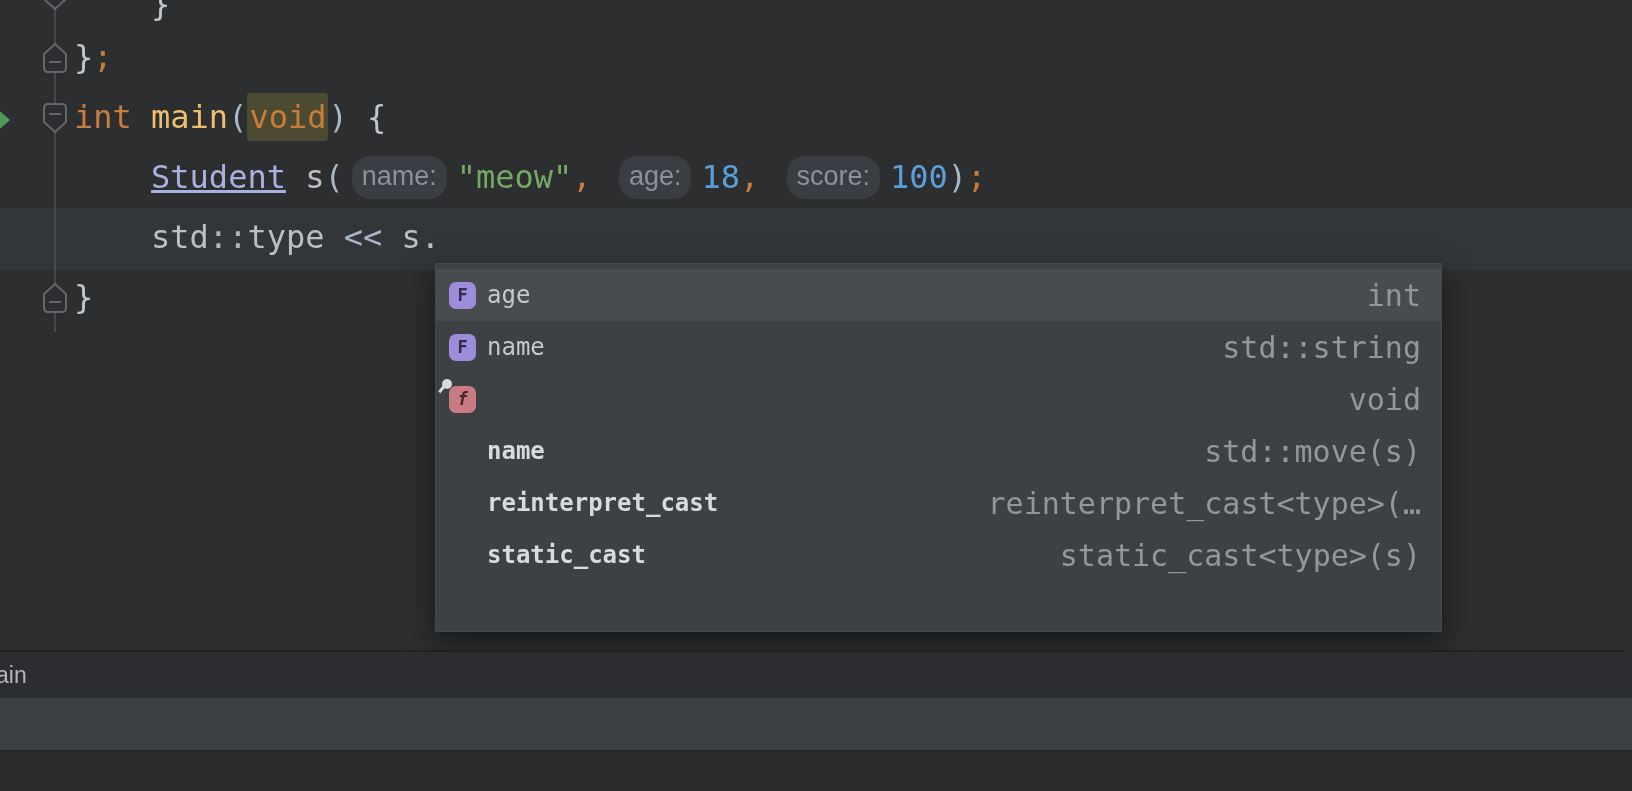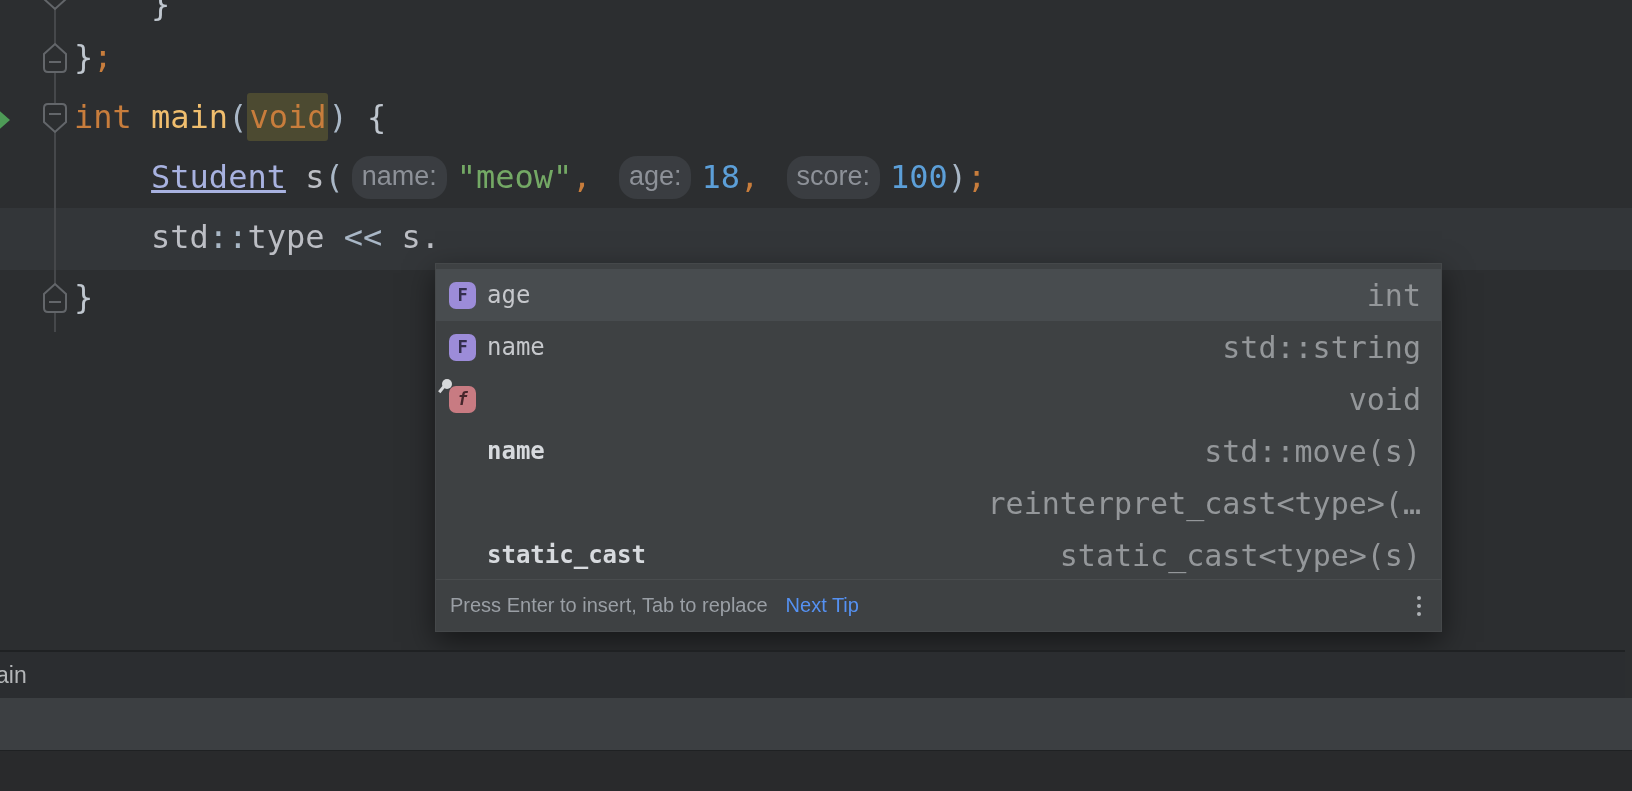--- a/index.html
+++ b/index.html
@@ -127,37 +127,29 @@
     <span class="row-icon function-icon">f<span class="pin"></span></span>
     <span class="row-type">void</span>
   </div>
           <div class="row">
     <span class="row-icon empty"></span>
     <span class="row-label bold"><span class="lbl">name</span><span class="sfx"></span></span>
     <span class="row-type">std::move(s)</span>
   </div>
           <div class="row">
     <span class="row-icon empty"></span>
+    <span class="row-label bold"><span class="lbl">reinterpret_cast</span><span class="sfx"></span></span>
     <span class="row-type">reinterpret_cast&lt;type&gt;(…</span>
   </div>
           <div class="row">
     <span class="row-icon empty"></span>
     <span class="row-label bold"><span class="lbl">static_cast</span><span class="sfx"></span></span>
     <span class="row-type">static_cast&lt;type&gt;(s)</span>
   </div>
         </div>
-      <div class="popup-footer">
-        <span class="hint">Press Enter to insert, Tab to replace</span>
-        <a class="next-tip">Next Tip</a>
-        <div class="kebab">
-            <i></i>
-            <i></i>
-            <i></i>
-          </div>
-      </div>
     </div>
   </div>
 
   <div class="breadcrumb-bar">
     <span>ain</span>
   </div>
   <div class="toolbar-band"></div>
   <div class="bottom-band"></div>
 
 </div>

